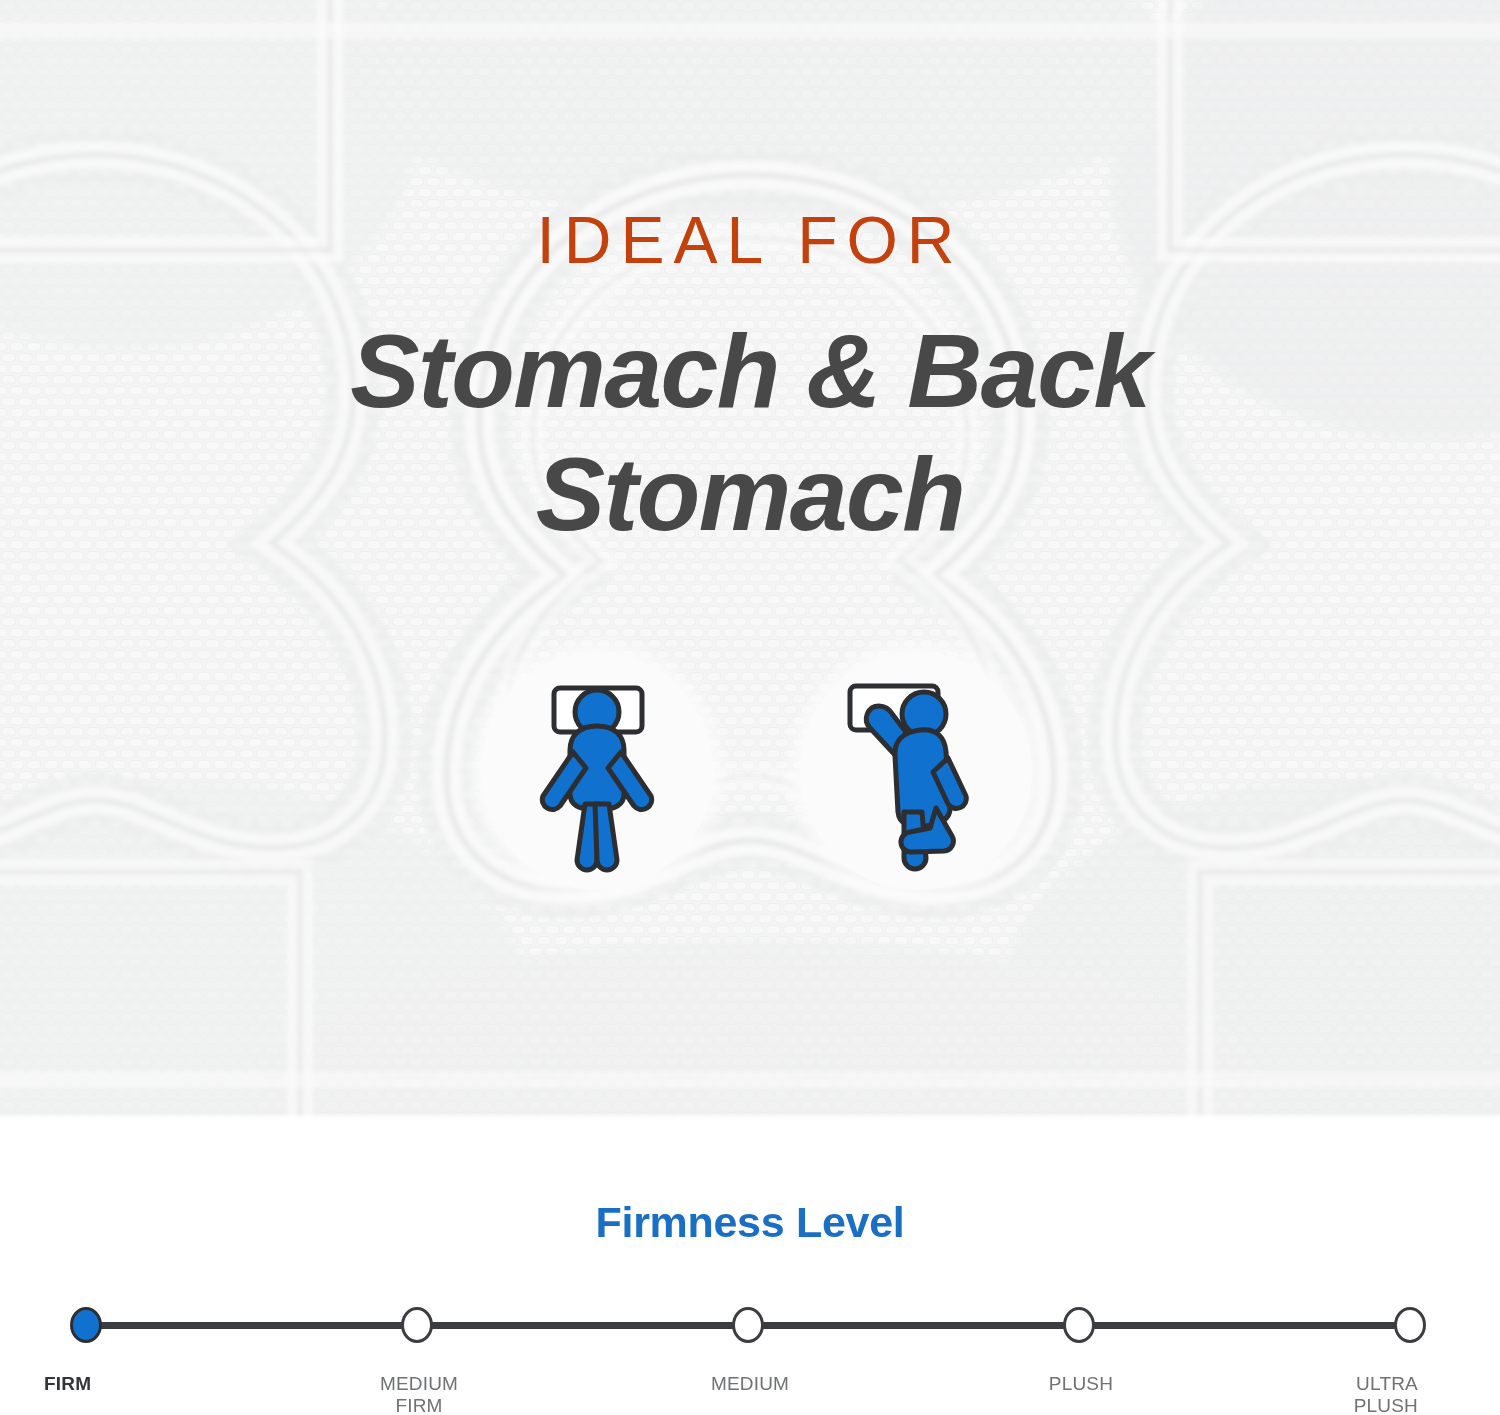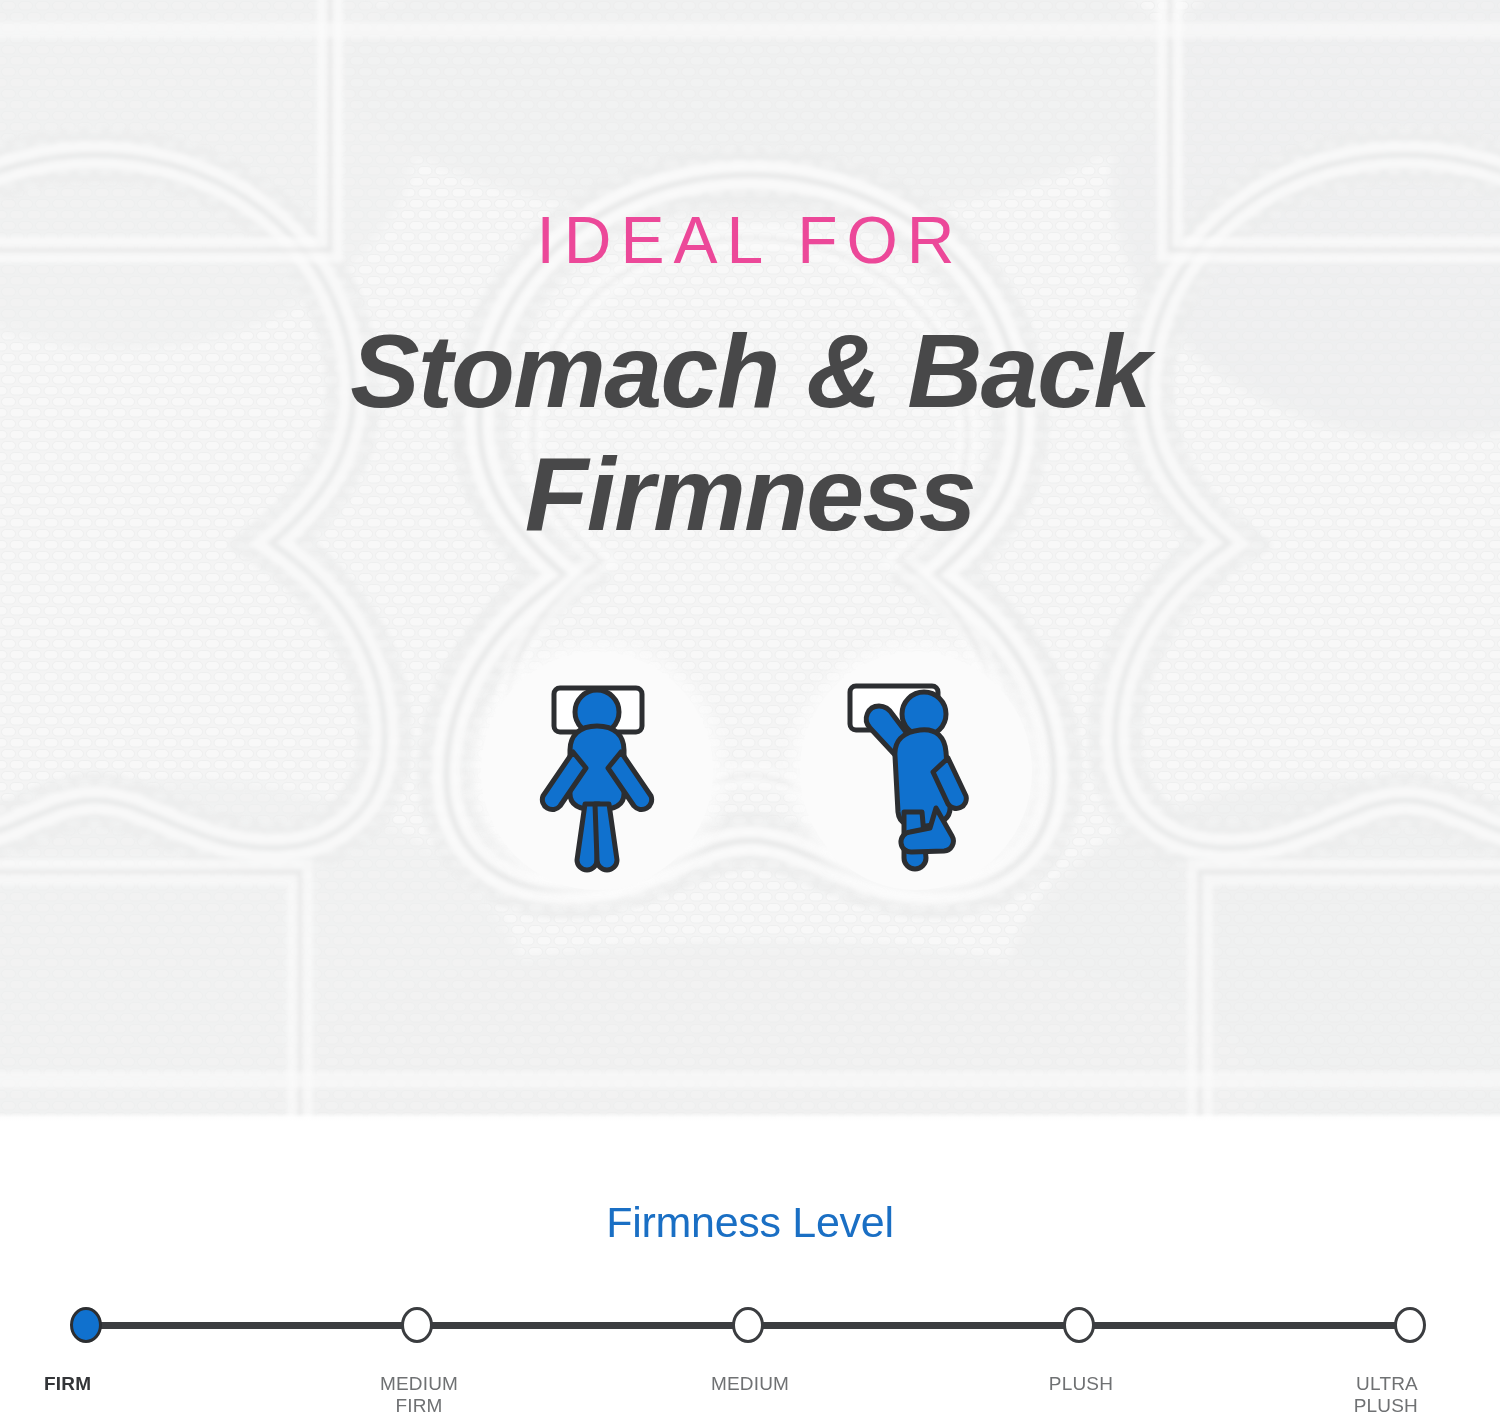--- a/index.html
+++ b/index.html
@@ -58,21 +58,21 @@
     pointer-events: none;
   }
   #kicker {
     position: absolute;
     left: 0;
     top: 207px;
     width: 1500px;
     font-size: 66px;
     font-weight: 400;
     letter-spacing: 9px;
-    color: #ec4899;
+    color: #c2410c;
     line-height: 1;
     white-space: nowrap;
   }
   #headline {
     position: absolute;
     left: 0;
     top: 310px;
     width: 1500px;
     font-size: 104px;
     font-weight: bold;
@@ -122,21 +122,21 @@
     height: 294px;
     background: #ffffff;
   }
   #firmness-title {
     position: absolute;
     left: 0;
     top: 80px;
     width: 1500px;
     text-align: center;
     font-size: 43px;
-    font-weight: normal;
+    font-weight: bold;
     letter-spacing: -0.3px;
     color: #1a6fc4;
     line-height: 1;
   }
 
   
   #scale {
     position: absolute;
     left: 0;
     top: 176px;
@@ -346,21 +346,21 @@
 
       <rect x="0" y="0" width="1500" height="1121" fill="#f2f3f3" opacity="0.34"></rect>
     </svg>
     <div id="fabric-edge"></div>
   </div>
 
   <div id="headings">
     <div id="kicker">IDEAL FOR</div>
     <div id="headline">
       <span class="hl-line">Stomach &amp; Back</span>
-      <span class="hl-line">Firmness</span>
+      <span class="hl-line">Stomach</span>
     </div>
   </div>
 
   <div id="badges">
 
     <div class="badge" id="badge-back">
       <svg viewBox="0 0 232 238">
 
         <rect x="73" y="36" width="88" height="44" rx="6" fill="#ffffff" stroke="#2c2e31" stroke-width="5"></rect>
         <g fill="#1071ce" stroke="#2c2e31" stroke-width="5" stroke-linecap="round" stroke-linejoin="round">

